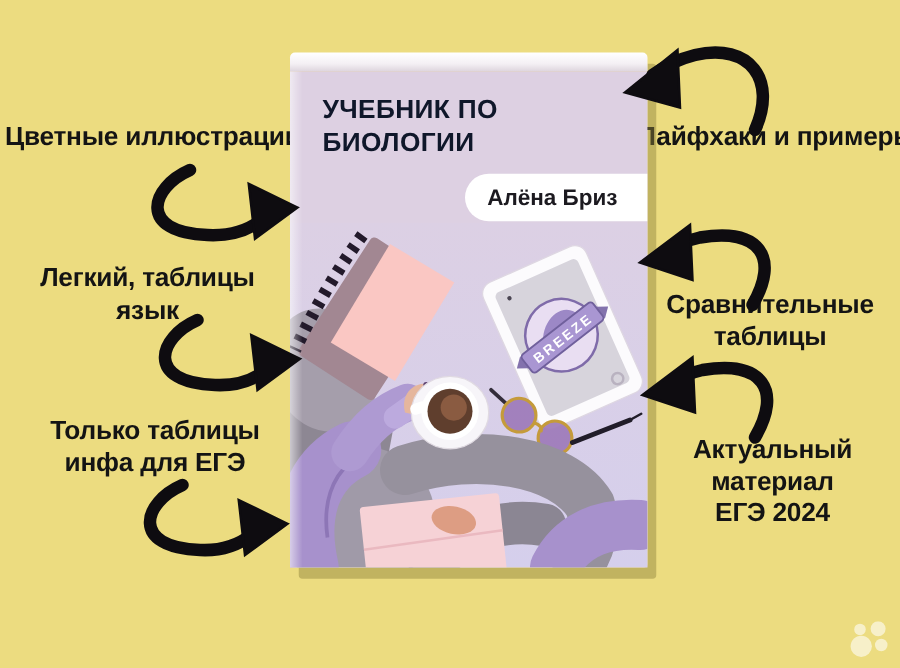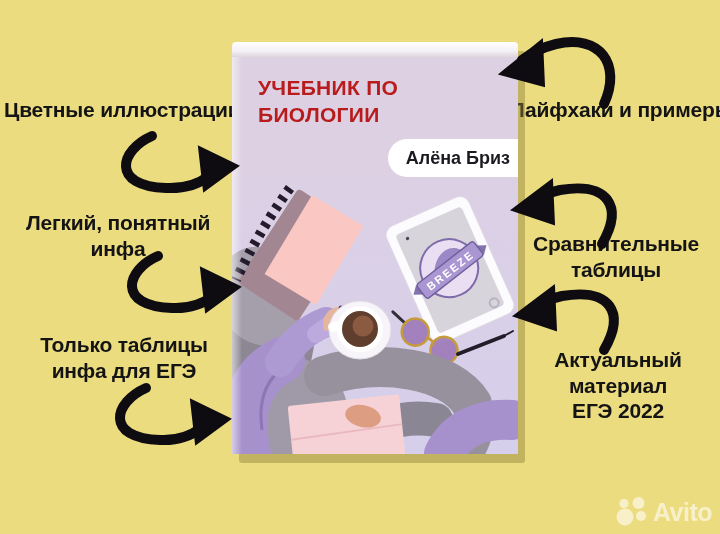--- a/index.html
+++ b/index.html
@@ -40,27 +40,27 @@
     overflow: hidden;
   }
   .book-spine-highlight {
     position: absolute; left: 0; top: 0; bottom: 0; width: 10px;
     background: linear-gradient(90deg, rgba(255,255,255,.55), rgba(255,255,255,0));
     z-index: 4;
   }
   .book-title {
     position: absolute; left: 26px; top: 17px; width: 246px;
     font-size: 21px; line-height: 27px; font-weight: 800;
-    letter-spacing: .3px; color: #b91c1c; z-index: 2;
+    letter-spacing: .3px; color: #0f172a; z-index: 2;
   }
   .author-pill {
     position: absolute; right: 0; top: 82px; height: 38px; min-width: 124px;
     background: #ffffff; border-radius: 19px 0 0 19px;
     display: flex; align-items: center; justify-content: center;
-    padding: 0 8px 0 18px;
+    padding: 0 24px 0 18px;
     font-size: 18px; font-weight: 700; color: #1c1a20; z-index: 3;
   }
   .scene { position: absolute; left: 0; bottom: 0; z-index: 1; }
   
   .arrows-overlay {
     position: absolute; left: 0; top: 0;
     z-index: 6; pointer-events: none;
   }
   .watermark {
     position: absolute; right: 8px; bottom: 7px;
@@ -69,29 +69,29 @@
   }
   .watermark-text {
     font-size: 25px; font-weight: 700; color: #ffffff; letter-spacing: -0.5px;
   }
 </style>
 </head>
 <body>
 
 <div class="annotation nowrap" style="left:4px; top:97px; width:230px;">Цветные иллюстрации</div>
 
-<div class="annotation" style="left:18px; top:210px; width:200px;">Легкий, понятный инфа</div>
+<div class="annotation" style="left:18px; top:210px; width:200px;">Легкий, таблицы язык</div>
 
 <div class="annotation" style="left:18px; top:332px; width:212px;">Только таблицы инфа для ЕГЭ</div>
 
 <div class="annotation nowrap" style="left:510px; top:97px; text-align:left;">Лайфхаки и примеры</div>
 
 <div class="annotation" style="left:528px; top:231px; width:176px;">Сравнительные таблицы</div>
 
-<div class="annotation" style="left:548px; top:347px; width:140px;">Актуальный материал ЕГЭ 2022</div>
+<div class="annotation" style="left:548px; top:347px; width:140px;">Актуальный материал ЕГЭ 2024</div>
 
 <div class="book">
   <div class="book-pages-top"></div>
   <div class="book-cover">
     <div class="book-title">
       <span style="display:block">УЧЕБНИК ПО БИОЛОГИИ</span>
     </div>
     <div class="author-pill">
       <span>Алёна Бриз</span>
     </div>
@@ -204,14 +204,13 @@
   </g>
 </svg>
 
 <div class="watermark">
   <svg width="32" height="30" viewBox="0 0 32 30">
     <circle cx="9" cy="20" r="8.5" fill="#ffffff"></circle>
     <circle cx="8" cy="6.5" r="4.6" fill="#ffffff"></circle>
     <circle cx="22.5" cy="6" r="6" fill="#ffffff"></circle>
     <circle cx="25" cy="19" r="5" fill="#ffffff"></circle>
   </svg>
-  <span class="watermark-text">Avito</span>
 </div>
 
 </body></html>

